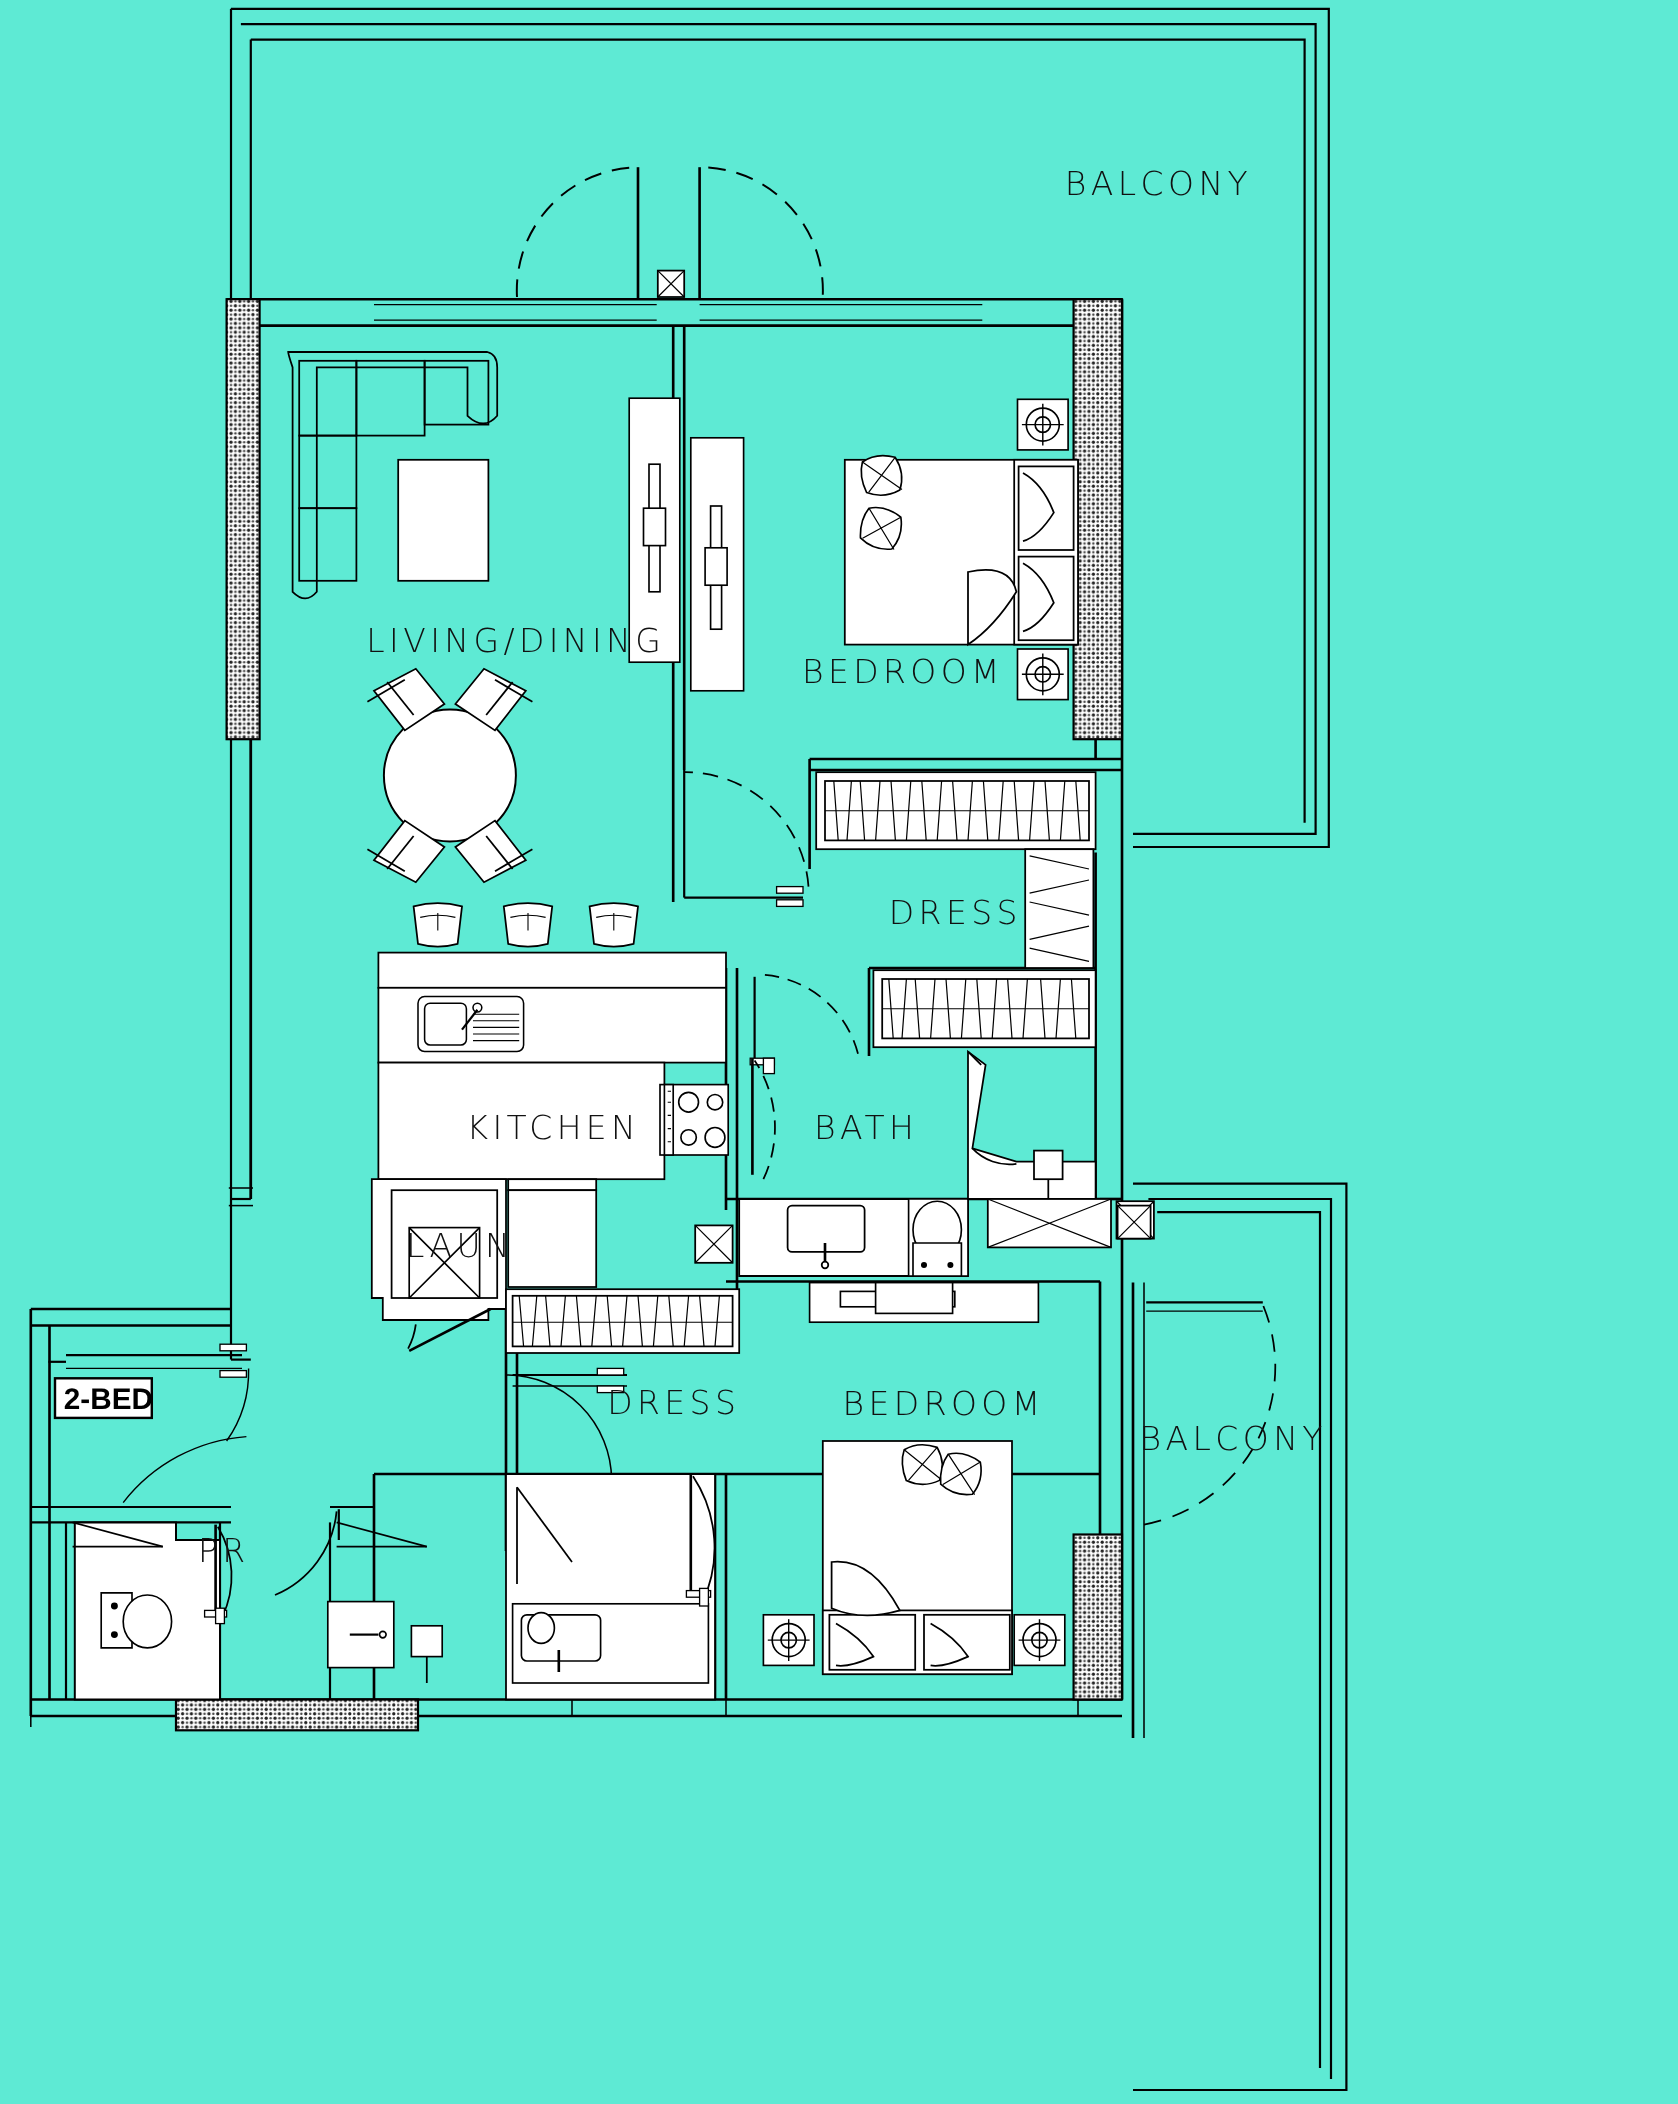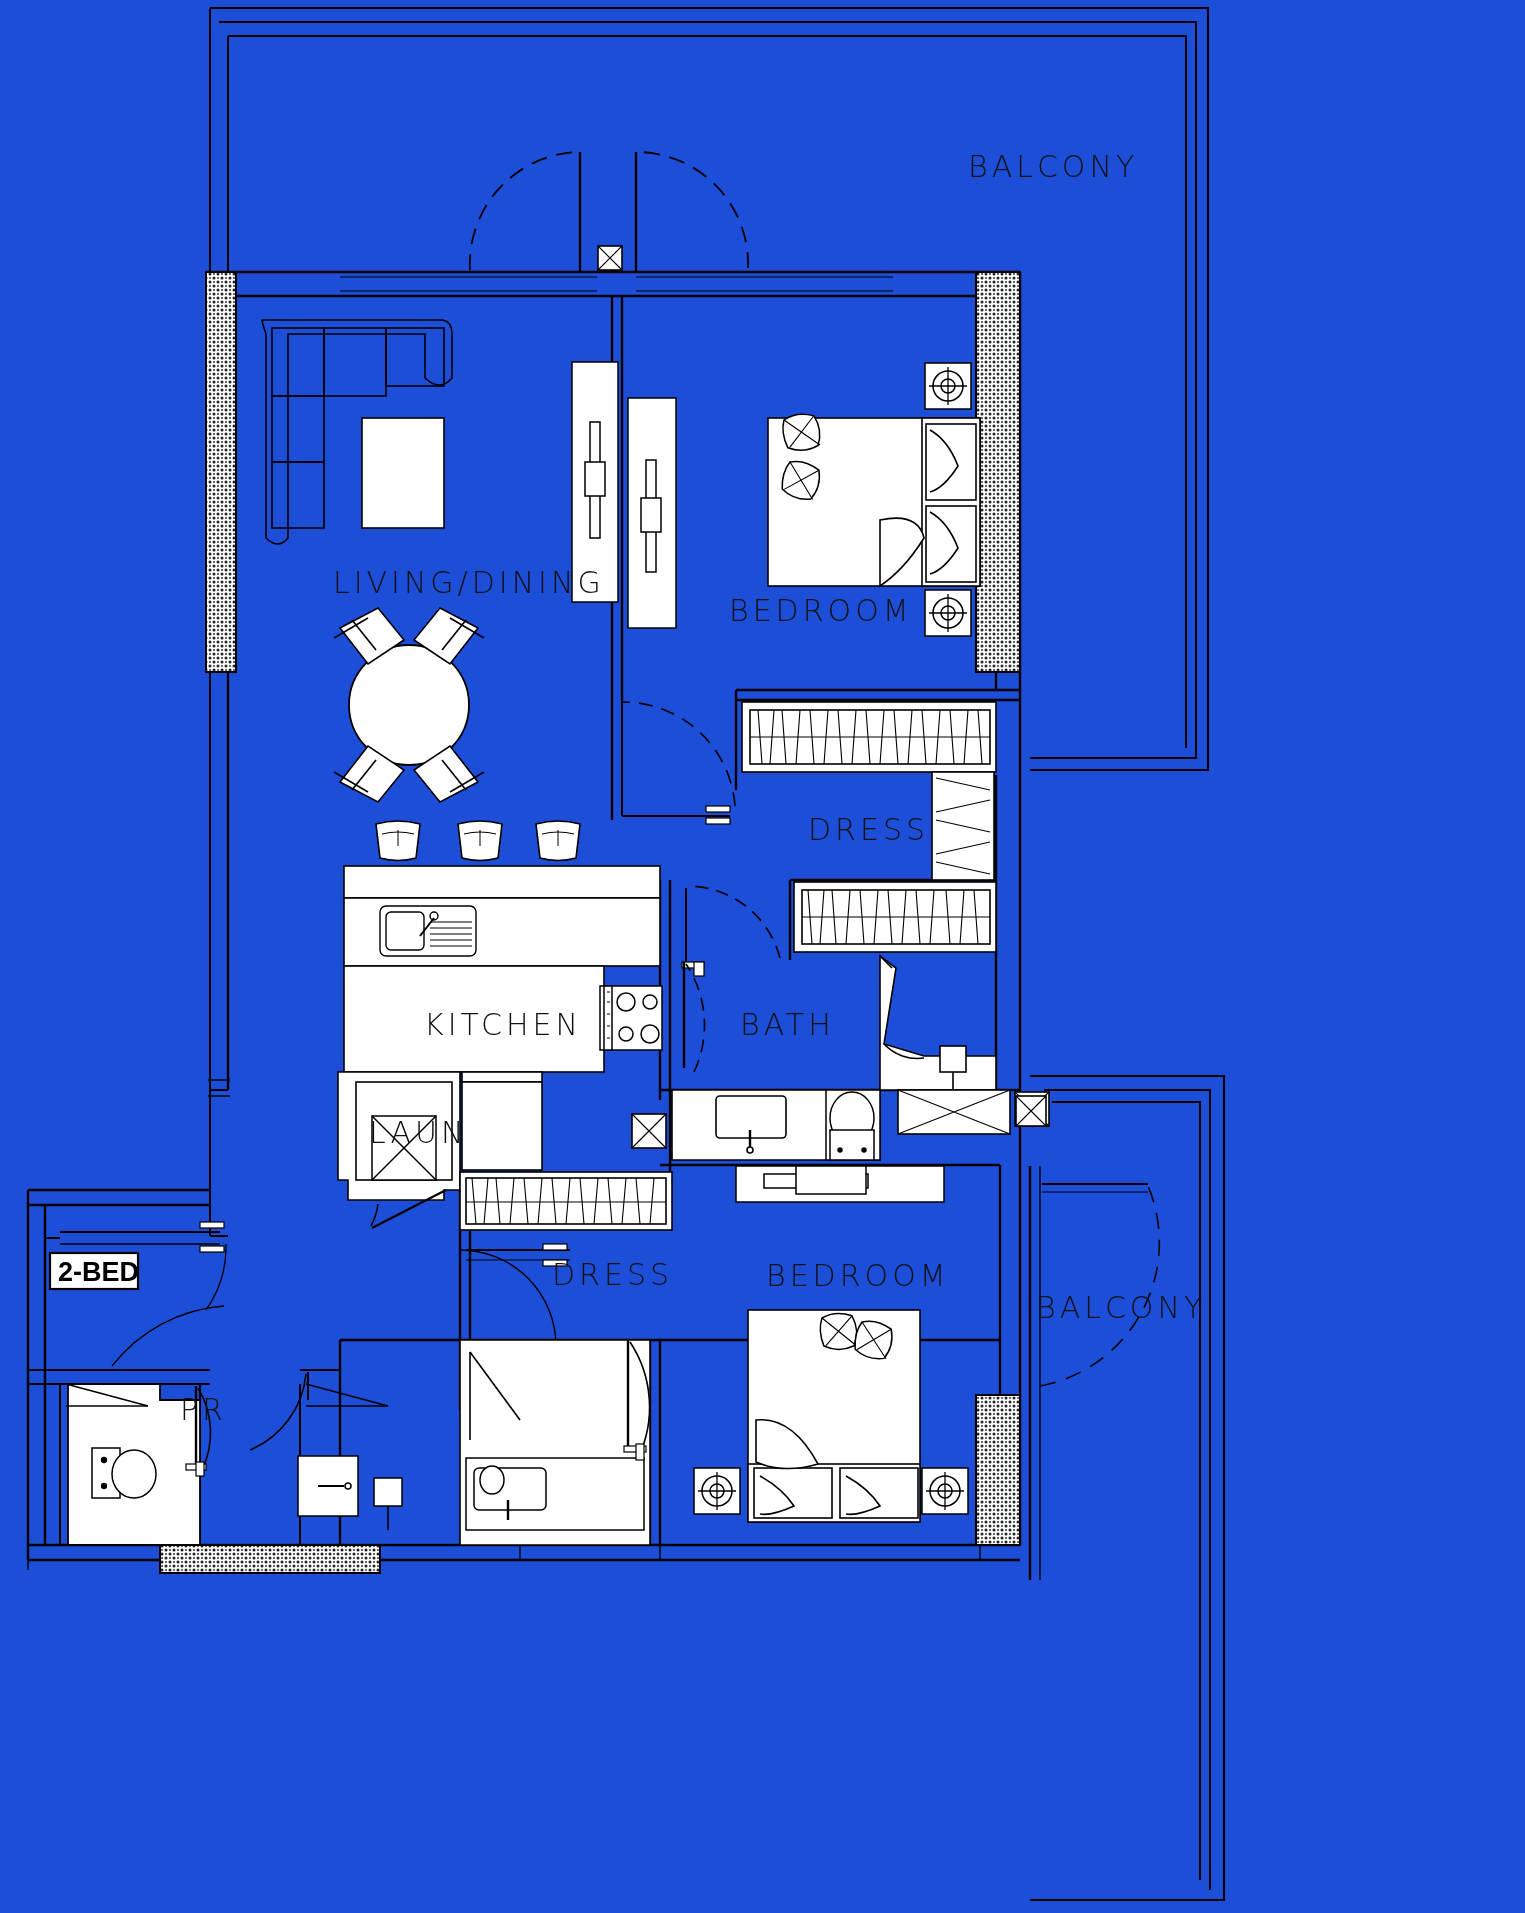--- a/index.html
+++ b/index.html
@@ -11,21 +11,21 @@
     width: 1525px;
     height: 1913px;
     font-family: "Liberation Sans", sans-serif;
     overflow: hidden;
     position: relative;
   }
   #plan-root {
     position: relative;
     width: 1525px;
     height: 1913px;
-    background: #1d4ed8;
+    background: #5eead4;
   }
   svg#floorplan {
     display: block;
     width: 1525px;
     height: 1913px;
   }
   
   .room-label {
     font-family: "DejaVu Sans", sans-serif;
     font-weight: 300;

